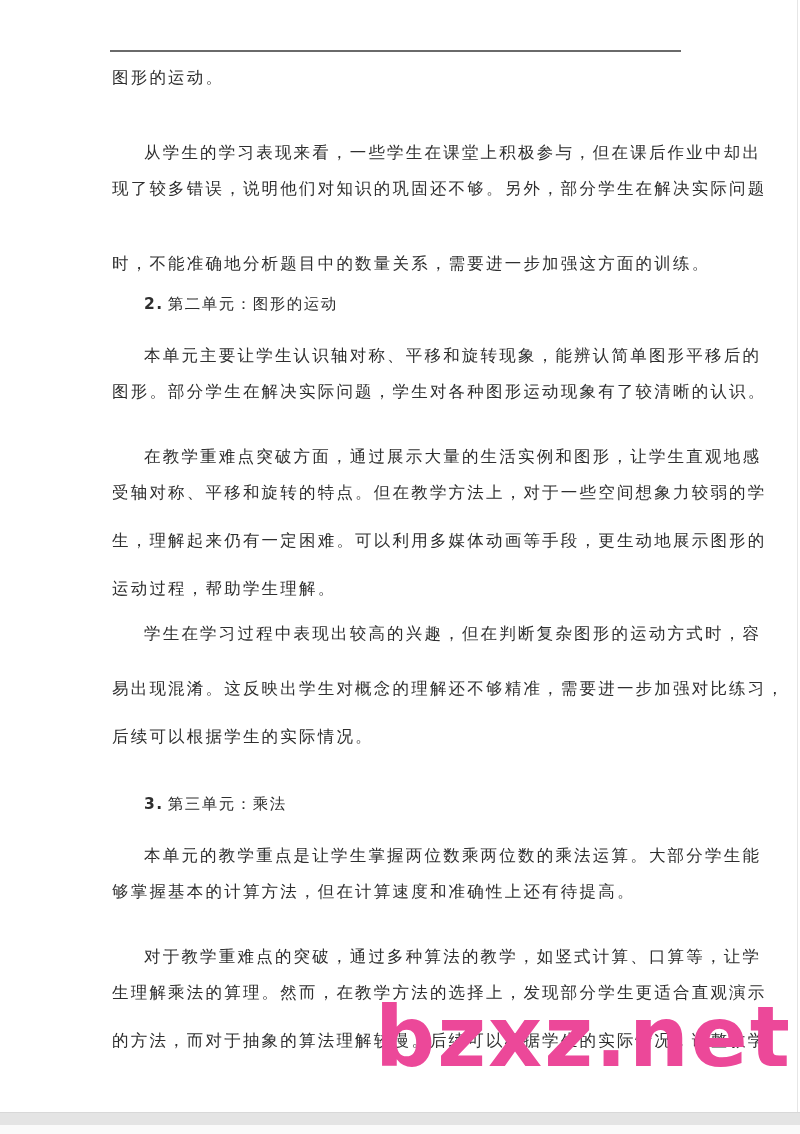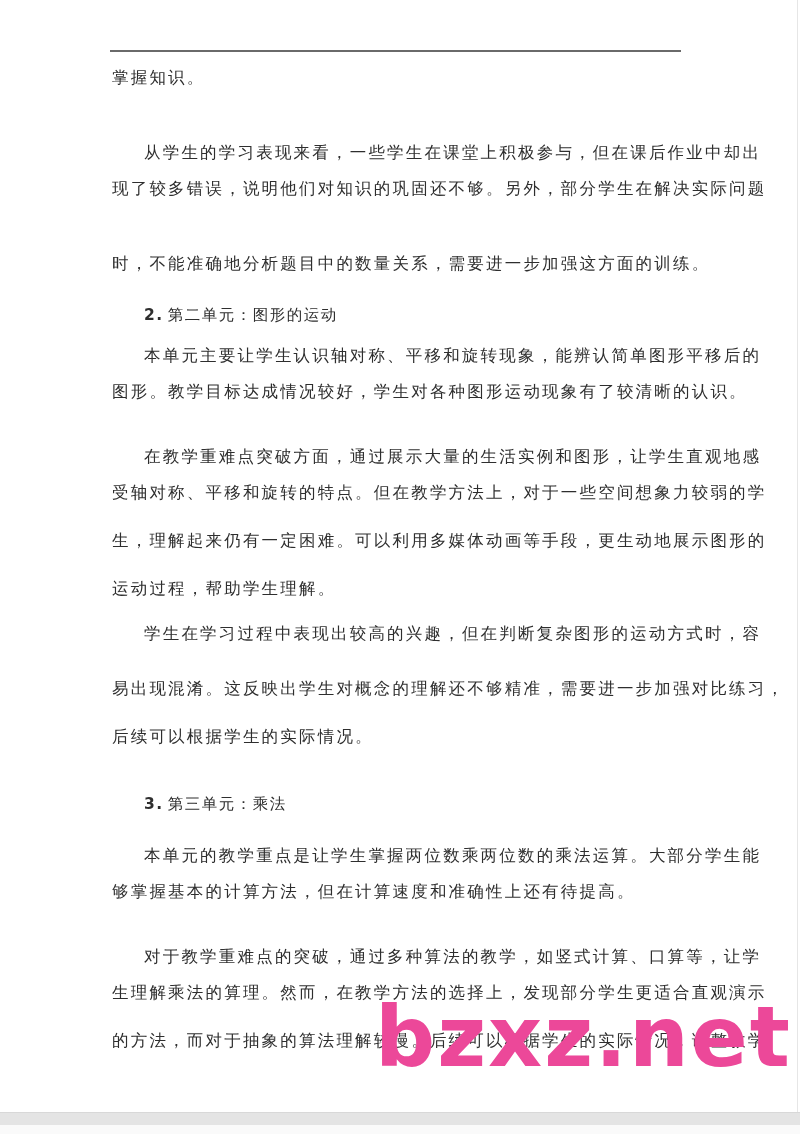--- a/index.html
+++ b/index.html
@@ -33,37 +33,37 @@
       background: #e4e4e4; border-top: 1px solid #d8d8d8; border-bottom: 1px solid #dcdcdc;
     }
     .below { position: absolute; left: 0; top: 1125px; width: 800px; height: 9px; background: #fafafa; }
   </style>
 </head>
 <body>
 
 <div class="page">
   <div class="header-rule"></div>
   <div class="content" id="content">
-      <div class="line" style="top: 0px;">掌握知识。</div>
+      <div class="line" style="top: 0px;">图形的运动。</div>
       <div class="line indent" style="top: 63px;">从学生的学习表现来看，一些学生在课堂上积极参与，但在课后作业中却出</div>
       <div class="line" style="top: 111px;">现了较多错误，说明他们对知识的巩固还不够。另外，部分学生在解决实际问题</div>
       <div class="line" style="top: 142px; margin-top: 44px;">时，不能准确地分析题目中的数量关系，需要进一步加强这方面的训练。</div>
       <div class="line indent" style="top: 266px;">本单元主要让学生认识轴对称、平移和旋转现象，能辨认简单图形平移后的</div>
-      <div class="line" style="top: 314px;">图形。教学目标达成情况较好，学生对各种图形运动现象有了较清晰的认识。</div>
+      <div class="line" style="top: 314px;">图形。部分学生在解决实际问题，学生对各种图形运动现象有了较清晰的认识。</div>
       <div class="line indent" style="top: 367px;">在教学重难点突破方面，通过展示大量的生活实例和图形，让学生直观地感</div>
       <div class="line" style="top: 415px;">受轴对称、平移和旋转的特点。但在教学方法上，对于一些空间想象力较弱的学</div>
       <div class="line" style="top: 463px;">生，理解起来仍有一定困难。可以利用多媒体动画等手段，更生动地展示图形的</div>
       <div class="line" style="top: 511px;">运动过程，帮助学生理解。</div>
       <div class="line indent" style="top: 544px;">学生在学习过程中表现出较高的兴趣，但在判断复杂图形的运动方式时，容</div>
       <div class="line" style="top: 611px;">易出现混淆。这反映出学生对概念的理解还不够精准，需要进一步加强对比练习，</div>
       <div class="line" style="top: 659px;">后续可以根据学生的实际情况。</div>
       <div class="line indent" style="top: 766px;">本单元的教学重点是让学生掌握两位数乘两位数的乘法运算。大部分学生能</div>
       <div class="line" style="top: 814px;">够掌握基本的计算方法，但在计算速度和准确性上还有待提高。</div>
       <div class="line indent" style="top: 867px;">对于教学重难点的突破，通过多种算法的教学，如竖式计算、口算等，让学</div>
       <div class="line" style="top: 915px;">生理解乘法的算理。然而，在教学方法的选择上，发现部分学生更适合直观演示</div>
       <div class="line" style="top: 963px;">的方法，而对于抽象的算法理解较慢。后续可以根据学生的实际情况，调整教学</div>
-      <div class="line indent heading" style="top: 225px;"><b>2.</b><span>第二单元：图形的运动</span></div>
+      <div class="line indent heading" style="top: 214px;"><b>2.</b><span>第二单元：图形的运动</span></div>
       <div class="line indent heading" style="top: 714px;"><b>3.</b><span>第三单元：乘法</span></div>
     </div>
   <div class="watermark">bzxz.net</div>
 </div>
 <div class="bottom-strip"></div>
 <div class="below"></div>
 
 </body></html>

